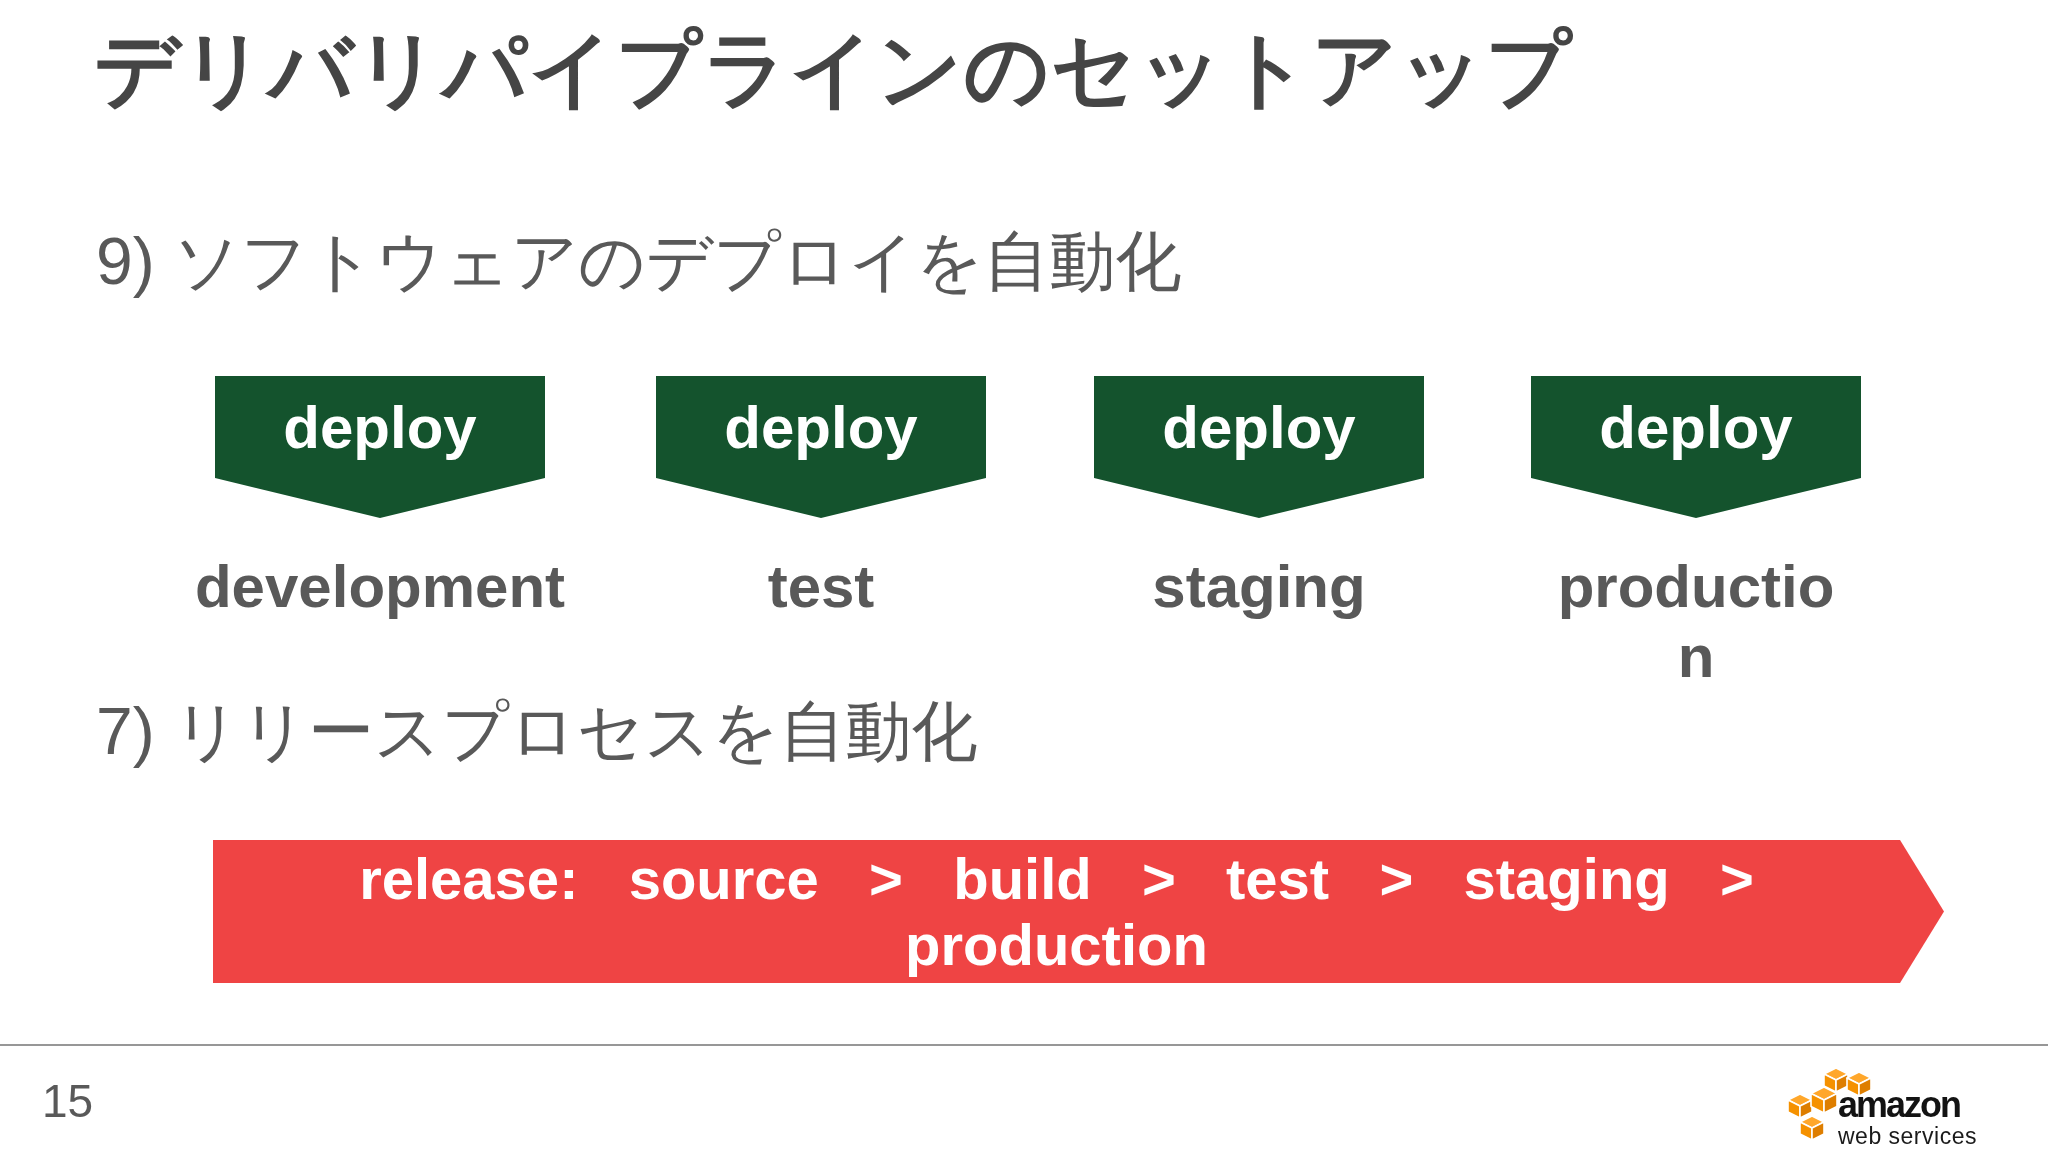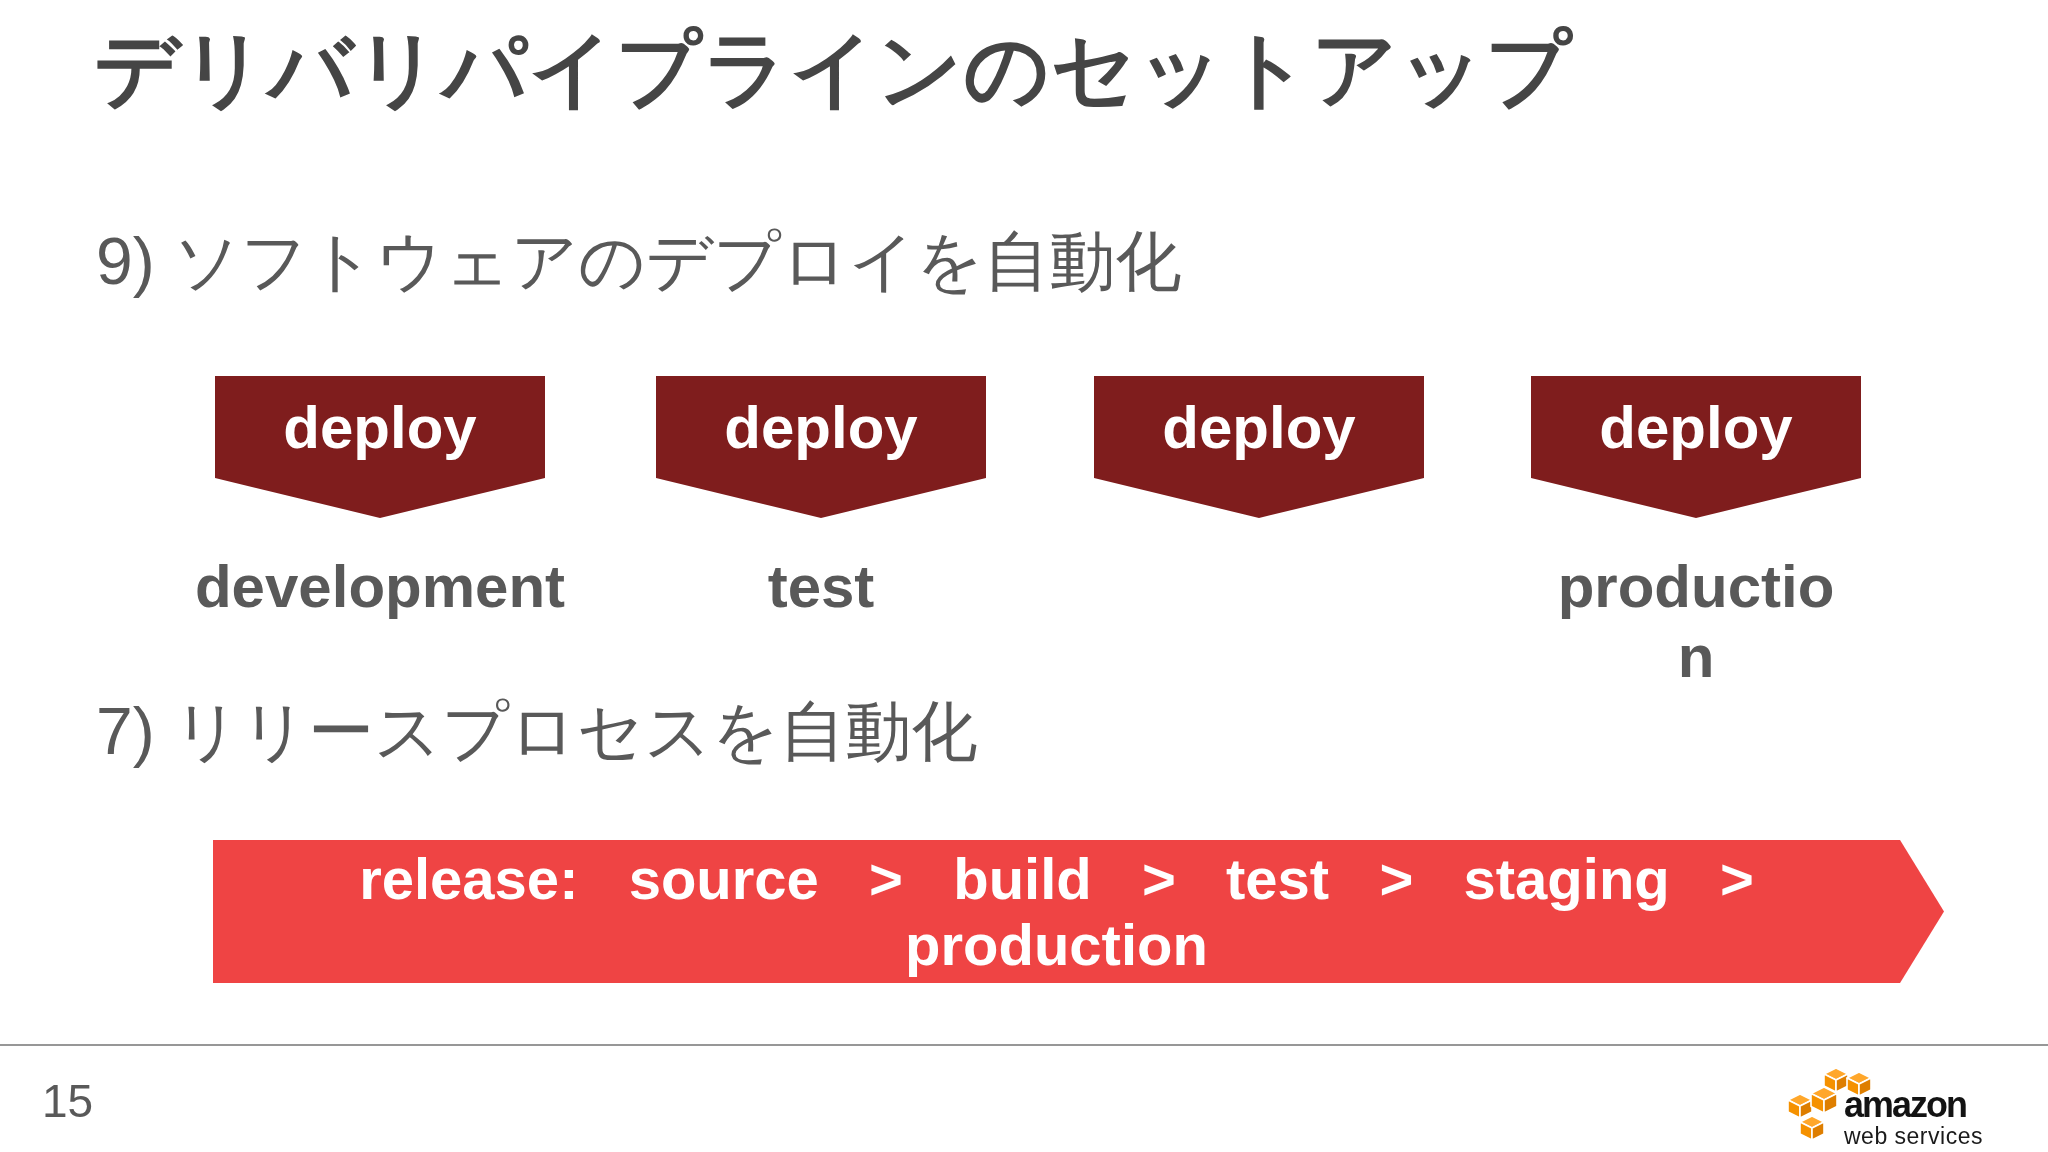--- a/index.html
+++ b/index.html
@@ -30,21 +30,21 @@
     font-size: 66px; font-weight: normal;
     color: #595959; line-height: 1.15; white-space: nowrap;
   }
   .list-item.item-1 { top: 224px; }
   .list-item.item-2 { top: 694px; }
 
   
   .deploy-shape {
     position: absolute; top: 376px;
     width: 330px; height: 142px;
-    background: #7f1d1d;
+    background: #14532d;
     clip-path: polygon(0 0, 100% 0, 100% 71.8%, 50% 100%, 0 71.8%);
   }
   .deploy-shape .deploy-word {
     display: flex; align-items: center; justify-content: center;
     height: 102px;
     font-size: 60px; font-weight: bold; color: #ffffff;
     letter-spacing: 0px;
   }
   .deploy-1 { left: 215px; }
   .deploy-2 { left: 656px; }
@@ -93,21 +93,20 @@
 
   
   .aws-logo {
     position: absolute; left: 1786px; top: 1062px;
     width: 210px; height: 88px;
   }
   .aws-cubes { position: absolute; left: 0; top: 2px; }
   .aws-wordmark {
     position: absolute; left: 52px; top: 24px;
     color: #131313;
-    margin-left: 6px;
   }
   .aws-brand {
     font-size: 37px; font-weight: bold; letter-spacing: -2px;
     line-height: 1.0; transform: scaleX(0.97); transform-origin: left;
     white-space: nowrap;
   }
   .aws-sub {
     font-size: 23px; font-weight: normal; letter-spacing: 0.5px;
     line-height: 1.0; margin-top: 2px; white-space: nowrap;
     color: #1a1a1a;
@@ -130,20 +129,21 @@
   </div>
   <div class="deploy-shape deploy-3">
     <div class="deploy-word">deploy</div>
   </div>
   <div class="deploy-shape deploy-4">
     <div class="deploy-word">deploy</div>
   </div>
 
   <div class="env-label env-label-1">development</div>
   <div class="env-label env-label-2">test</div>
+  <div class="env-label env-label-3">staging</div>
   <div class="env-label env-label-4">productio
 n</div>
 
   <div class="list-item item-2">7) リリースプロセスを自動化</div>
 
   <div class="release-banner">
     <div class="release-text">release:  source  &gt;  build  &gt;  test  &gt;  staging  &gt;
 production</div>
   </div>
 

